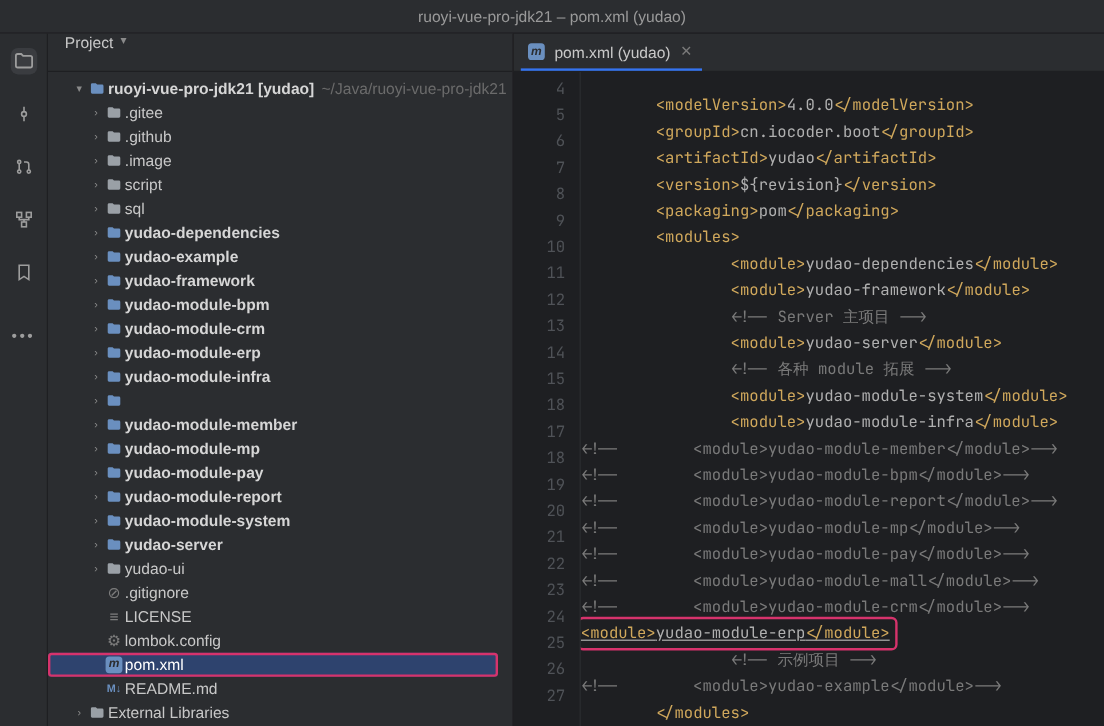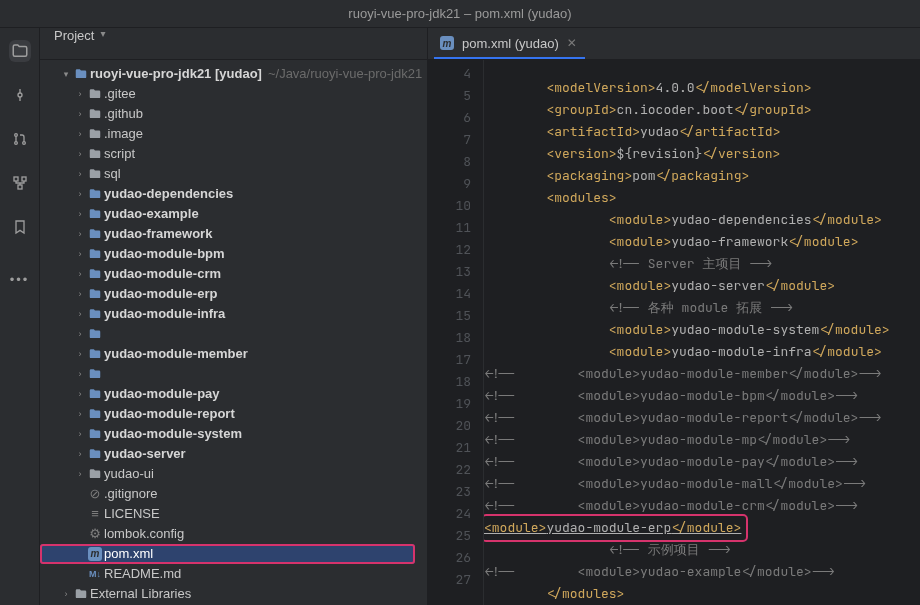--- a/index.html
+++ b/index.html
@@ -341,20 +341,21 @@
           </span>
           <span class="label bold">yudao-module-member</span>
         </div>
         <div class="row" style="padding-left: 34px;">
           <span class="caret">›</span>
           <span class="icon">
             <svg width="14" height="14" viewBox="0 0 24 24" fill="currentColor" class="folder-blue">
               <path d="M3 6a2 2 0 0 1 2-2h5l2 2h7a2 2 0 0 1 2 2v9a2 2 0 0 1-2 2H5a2 2 0 0 1-2-2V6z"></path>
             </svg>
           </span>
+          <span class="label bold">yudao-module-mp</span>
         </div>
         <div class="row" style="padding-left: 34px;">
           <span class="caret">›</span>
           <span class="icon">
             <svg width="14" height="14" viewBox="0 0 24 24" fill="currentColor" class="folder-blue">
               <path d="M3 6a2 2 0 0 1 2-2h5l2 2h7a2 2 0 0 1 2 2v9a2 2 0 0 1-2 2H5a2 2 0 0 1-2-2V6z"></path>
             </svg>
           </span>
           <span class="label bold">yudao-module-pay</span>
         </div>

